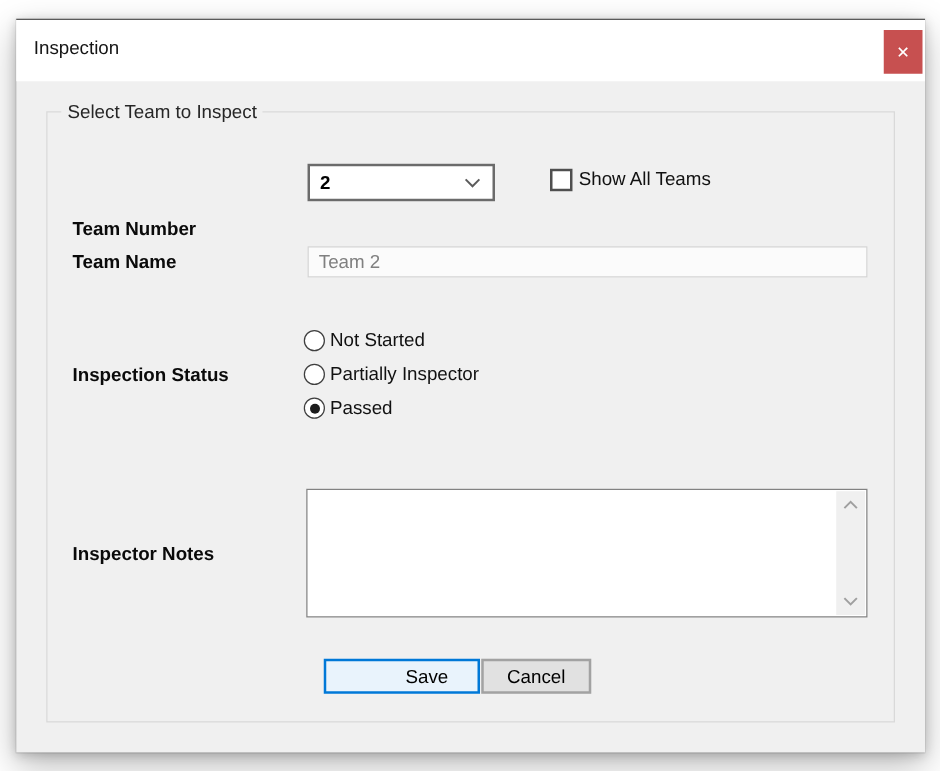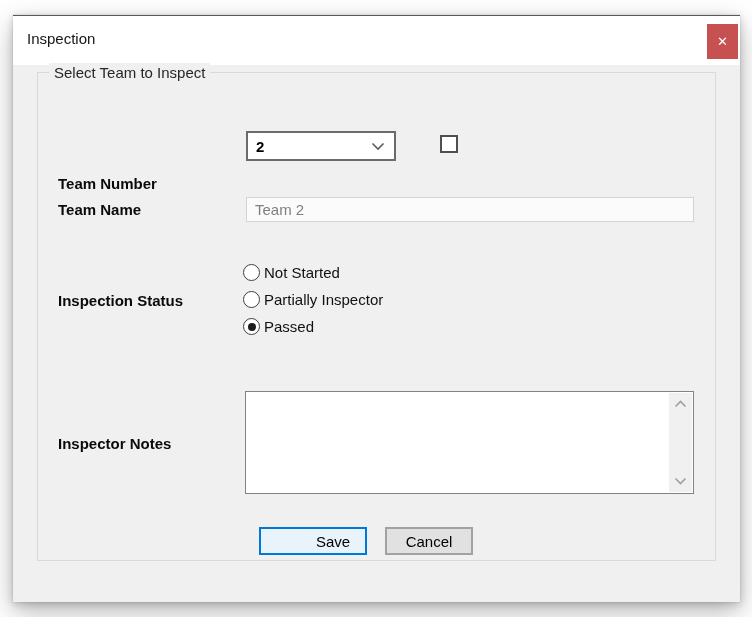--- a/index.html
+++ b/index.html
@@ -30,21 +30,21 @@
   .close-btn {
     position: absolute; top: 8px; right: 2px;
     width: 31px; height: 35px;
     background: #c75050;
     color: #ffffff;
     display: flex; align-items: center; justify-content: center;
     font-size: 13px; font-weight: 700;
     cursor: default;
   }
   .groupbox {
-    position: absolute; left: 24px; top: 56px;
+    position: absolute; left: 24px; top: 73px;
     width: 679px; height: 489px;
     border: 1px solid #d9d9d9;
   }
   .groupbox-legend {
     position: absolute; top: -10px; left: 11px;
     background: #f0f0f0; padding: 0 5px;
     font-size: 15px; color: #262626; line-height: 19px;
   }
   .field-label {
     position: absolute; left: 45px;
@@ -120,21 +120,21 @@
   .scroll-arrow {
     height: 22px; display: flex; align-items: center; justify-content: center;
     cursor: default;
   }
   .btn {
     position: absolute; top: 511px; height: 28px;
     display: flex; align-items: center; justify-content: center;
     font-size: 15px; color: #000; cursor: default;
   }
   .btn-save {
-    left: 246px; width: 108px;
+    left: 246px; width: 125px;
     background: #e9f3fc;
     border: 2px solid #0078d7;
     padding-left: 40px;
   }
   .btn-cancel {
     left: 372px; width: 88px;
     background: #e1e1e1;
     border: 2px solid #a2a2a2;
   }
 </style>
@@ -158,20 +158,21 @@
   <div class="combobox">
     <span class="combobox-value">2</span>
     <span class="combobox-arrow">
       <svg width="14" height="9" viewBox="0 0 14 9">
           <polyline points="1.5,1.5 7,7 12.5,1.5" fill="none" stroke="#5c5c5c" stroke-width="1.6"></polyline>
         </svg>
     </span>
   </div>
   <div class="checkbox-row">
     <span class="checkbox-box"></span>
+    <span class="checkbox-label">Show All Teams</span>
   </div>
 
   <div class="field-label" style="top:185px;">Team Name</div>
   <input class="textfield" type="text" readonly="" value="Team 2" style="">
 
   <div class="field-label" style="top:276px;">Inspection Status</div>
   <div class="radio-row" style="top:248px;">
     <span class="radio-circle"></span>
     <span class="radio-label">Not Started</span>
   </div>

